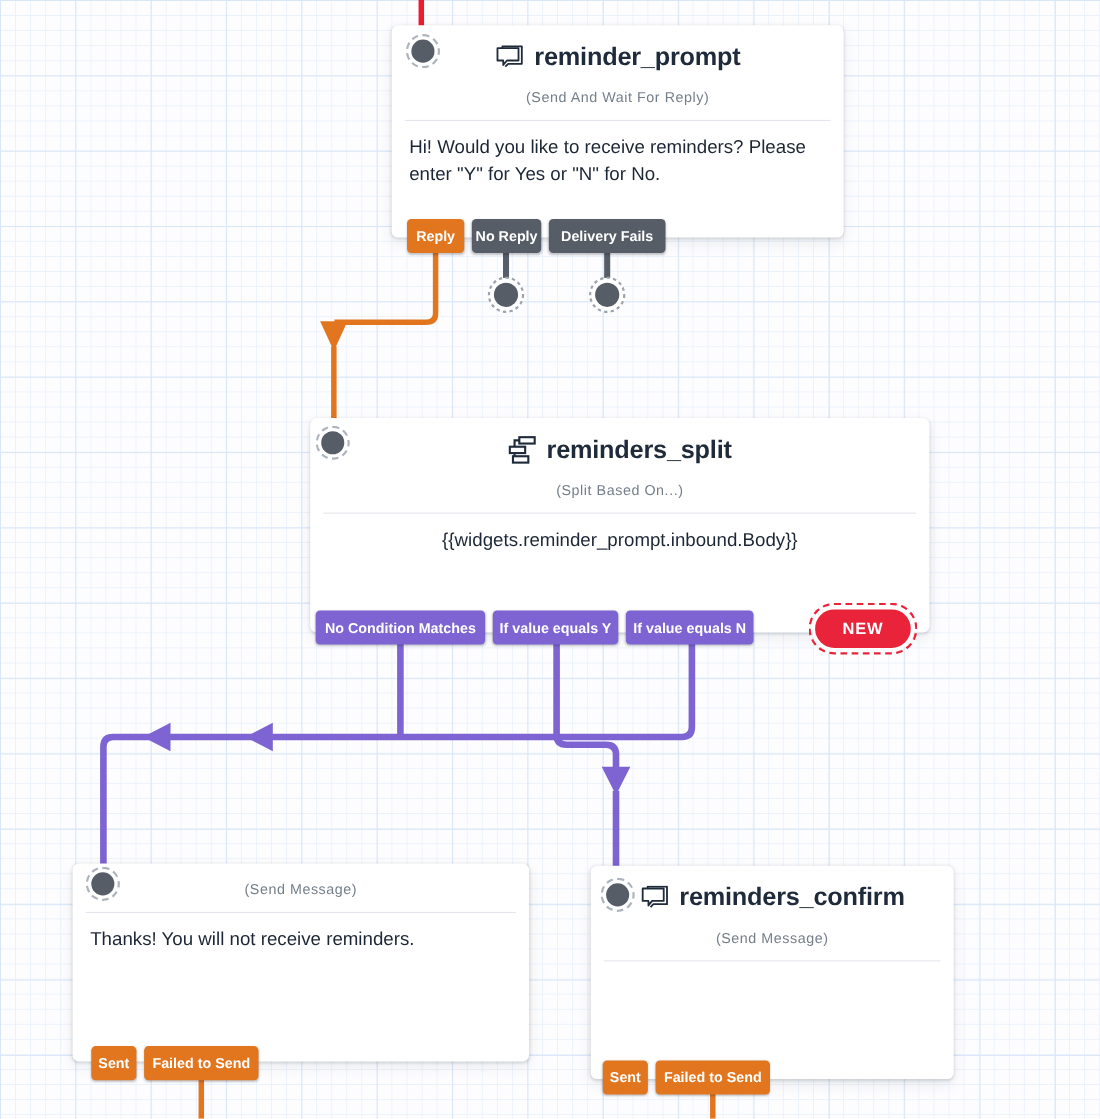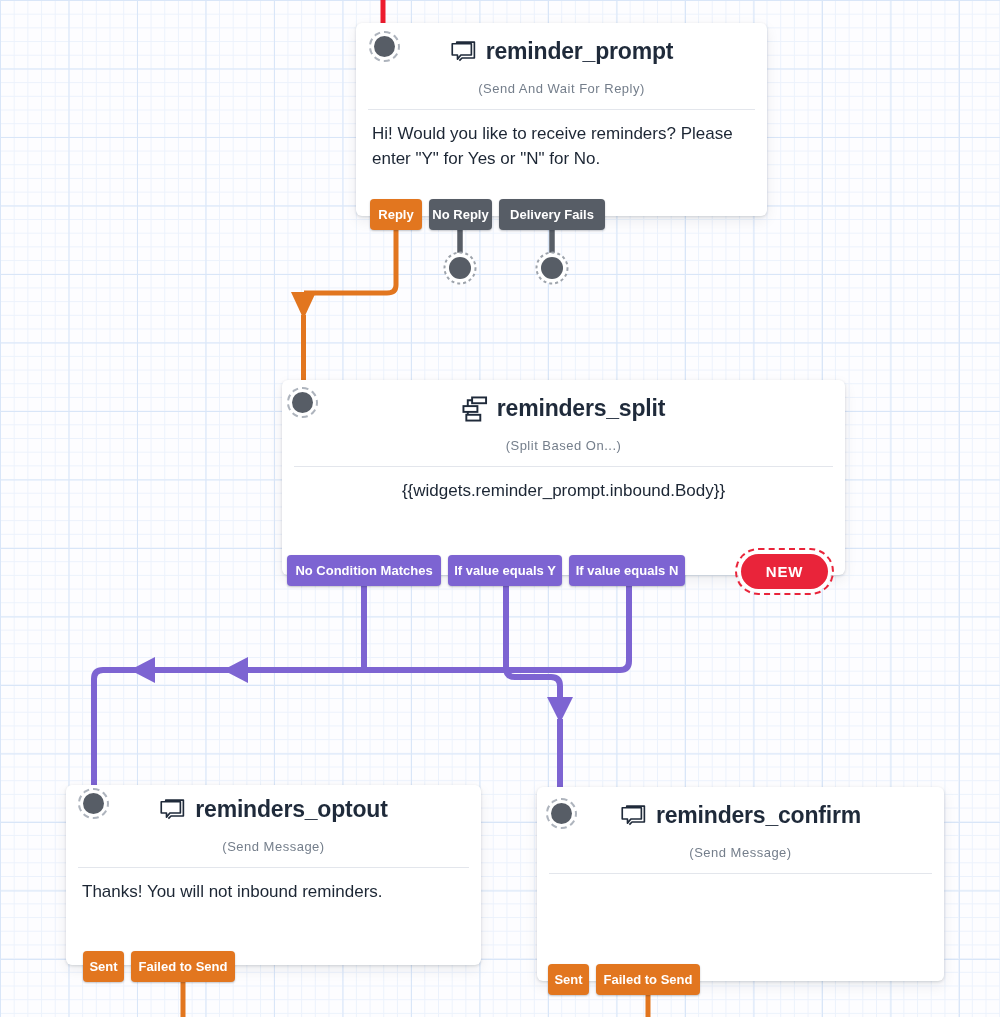--- a/index.html
+++ b/index.html
@@ -162,39 +162,30 @@
       <div class="t-btn t-orange" style="width:52px;">Reply</div>
       <div class="t-btn t-gray" style="width:63px;">No Reply</div>
       <div class="t-btn t-gray" style="width:106px;">Delivery Fails</div>
     </div>
   </div>
 
   <div class="widget" style="left:66px; top:785px; width:415px; height:180px;">
     <div class="dot-wrap" style="left:12px; top:3px;">
         <div class="dot"></div>
       </div>
-    <div class="w-head" style="margin-top:11px;">
-      <span class="w-icon">
-        <svg width="27" height="22" viewBox="0 0 36 28">
-          <path d="M3,3 H28.5 V18 H14.5 L10,23.5 V18 H3 Z" fill="none" stroke="#1f2a3a" stroke-width="2.2" stroke-linejoin="round"></path>
-          <path d="M9,3 V0.8 H32.5 V22 H16 L12.5,25.5" fill="none" stroke="#1f2a3a" stroke-width="2.2" stroke-linejoin="round"></path>
-        </svg>
-      </span>
-      <span class="w-title">reminders_optout</span>
-    </div>
     <div class="w-type">(Send Message)</div>
     <div class="w-div"></div>
-    <div class="w-body">Thanks! You will not inbound reminders.</div>
+    <div class="w-body">Thanks! You will not receive reminders.</div>
     <div class="t-row" style="left:17px; bottom:-17px;">
       <div class="t-btn t-orange" style="width:41px;">Sent</div>
       <div class="t-btn t-orange" style="width:104px;">Failed to Send</div>
     </div>
   </div>
 
-  <div class="widget" style="left:537px; top:787px; width:407px; height:194px;">
+  <div class="widget" style="left:537px; top:787px; width:330px; height:194px;">
     <div class="dot-wrap" style="left:9px; top:11px;">
         <div class="dot"></div>
       </div>
     <div class="w-head">
       <span class="w-icon">
         <svg width="27" height="22" viewBox="0 0 36 28">
           <path d="M3,3 H28.5 V18 H14.5 L10,23.5 V18 H3 Z" fill="none" stroke="#1f2a3a" stroke-width="2.2" stroke-linejoin="round"></path>
           <path d="M9,3 V0.8 H32.5 V22 H16 L12.5,25.5" fill="none" stroke="#1f2a3a" stroke-width="2.2" stroke-linejoin="round"></path>
         </svg>
       </span>

